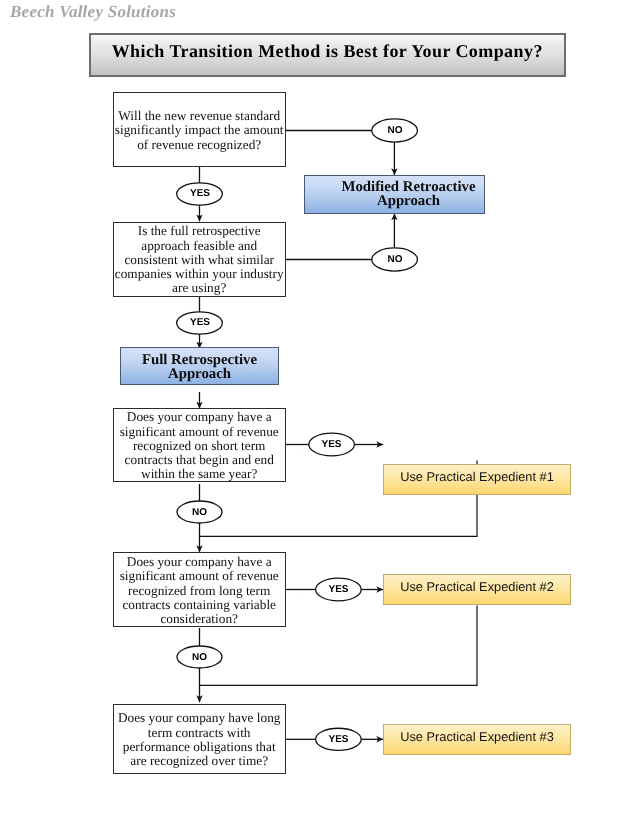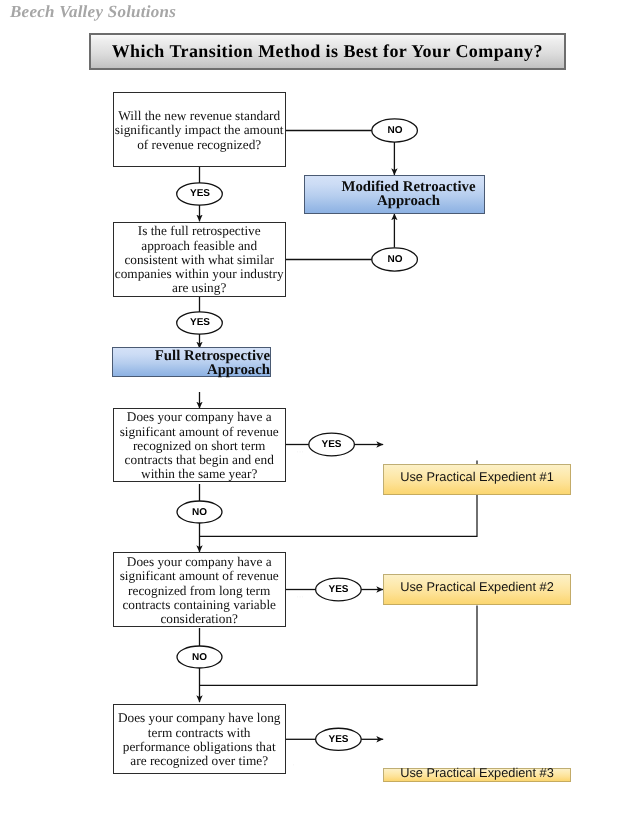--- a/index.html
+++ b/index.html
@@ -4,21 +4,21 @@
 <title>Which Transition Method is Best for Your Company?</title>
 <style>
   html,body{margin:0;padding:0;}
   body{width:638px;height:826px;background:#ffffff;position:relative;overflow:hidden;
        font-family:"Liberation Serif", serif;-webkit-font-smoothing:antialiased;text-rendering:geometricPrecision;}
   #stage{position:absolute;left:0;top:0;width:638px;height:826px;}
 
   .brand{position:absolute;left:10px;top:2px;font-family:"Liberation Serif",serif;
          font-style:italic;font-weight:bold;font-size:17px;color:#a6a6a6;letter-spacing:.25px;}
 
-  .title-bar{position:absolute;left:89px;top:33px;width:476.5px;height:37px;box-sizing:border-box;
+  .title-bar{position:absolute;left:89px;top:33px;width:476.5px;height:44px;box-sizing:border-box;
      border:2px solid #6d6d6d;border-top-width:2.6px;
      background:linear-gradient(to bottom,#fafafa 0%,#ededed 18%,#dddddd 55%,#c9c9c9 88%,#c0c0c0 100%);}
   .title-bar > span{display:block;width:100%;text-align:center;line-height:32px;
      font-weight:bold;font-size:18px;letter-spacing:.42px;color:#000;}
 
   .qbox{position:absolute;box-sizing:border-box;border:1.2px solid #2b2b2b;background:#fff;
         display:flex;align-items:center;justify-content:center;text-align:center;}
   .qbox > span{display:block;width:100%;font-size:13.3px;line-height:14.25px;color:#111;position:relative;top:1px;}
 
   .bluebox{position:absolute;box-sizing:border-box;border:1.2px solid #4a5a73;
@@ -153,38 +153,38 @@
         <span class="tline">are recognized over time?</span>
       </span>
   </div>
 
   <div class="bluebox" style="left:304px;top:175px;width:181px;height:39px;padding-left:28px;">
     <span>
         <span class="tline">Modified Retroactive</span>
         <span class="tline">Approach</span>
       </span>
   </div>
-  <div class="bluebox" style="left:112px;top:347px;width:159px;height:30px;text-align:right;">
+  <div class="bluebox" style="left:120px;top:347px;width:159px;height:38px;">
     <span style="position:relative;top:2px">
         <span class="tline">Full Retrospective</span>
         <span class="tline">Approach</span>
       </span>
   </div>
 
   <div class="orangebox" style="left:383px;top:429px;width:188px;height:31px;margin-top:35px;">
     <span>
         <span class="tline">Use Practical Expedient #1</span>
       </span>
   </div>
   <div class="orangebox" style="left:383px;top:574px;width:188px;height:31px;">
     <span>
         <span class="tline">Use Practical Expedient #2</span>
       </span>
   </div>
-  <div class="orangebox" style="left:383px;top:724px;width:188px;height:14px;margin-top:44px;">
+  <div class="orangebox" style="left:383px;top:724px;width:188px;height:31px;">
     <span>
         <span class="tline">Use Practical Expedient #3</span>
       </span>
   </div>
 
   <div class="elab" style="left:372px;top:119px;width:46px;height:23px;font-size:10px;">
     <span>NO</span>
     </div>
   <div class="elab" style="left:177px;top:182px;width:46px;height:22px;font-size:10px;">
     <span>YES</span>

